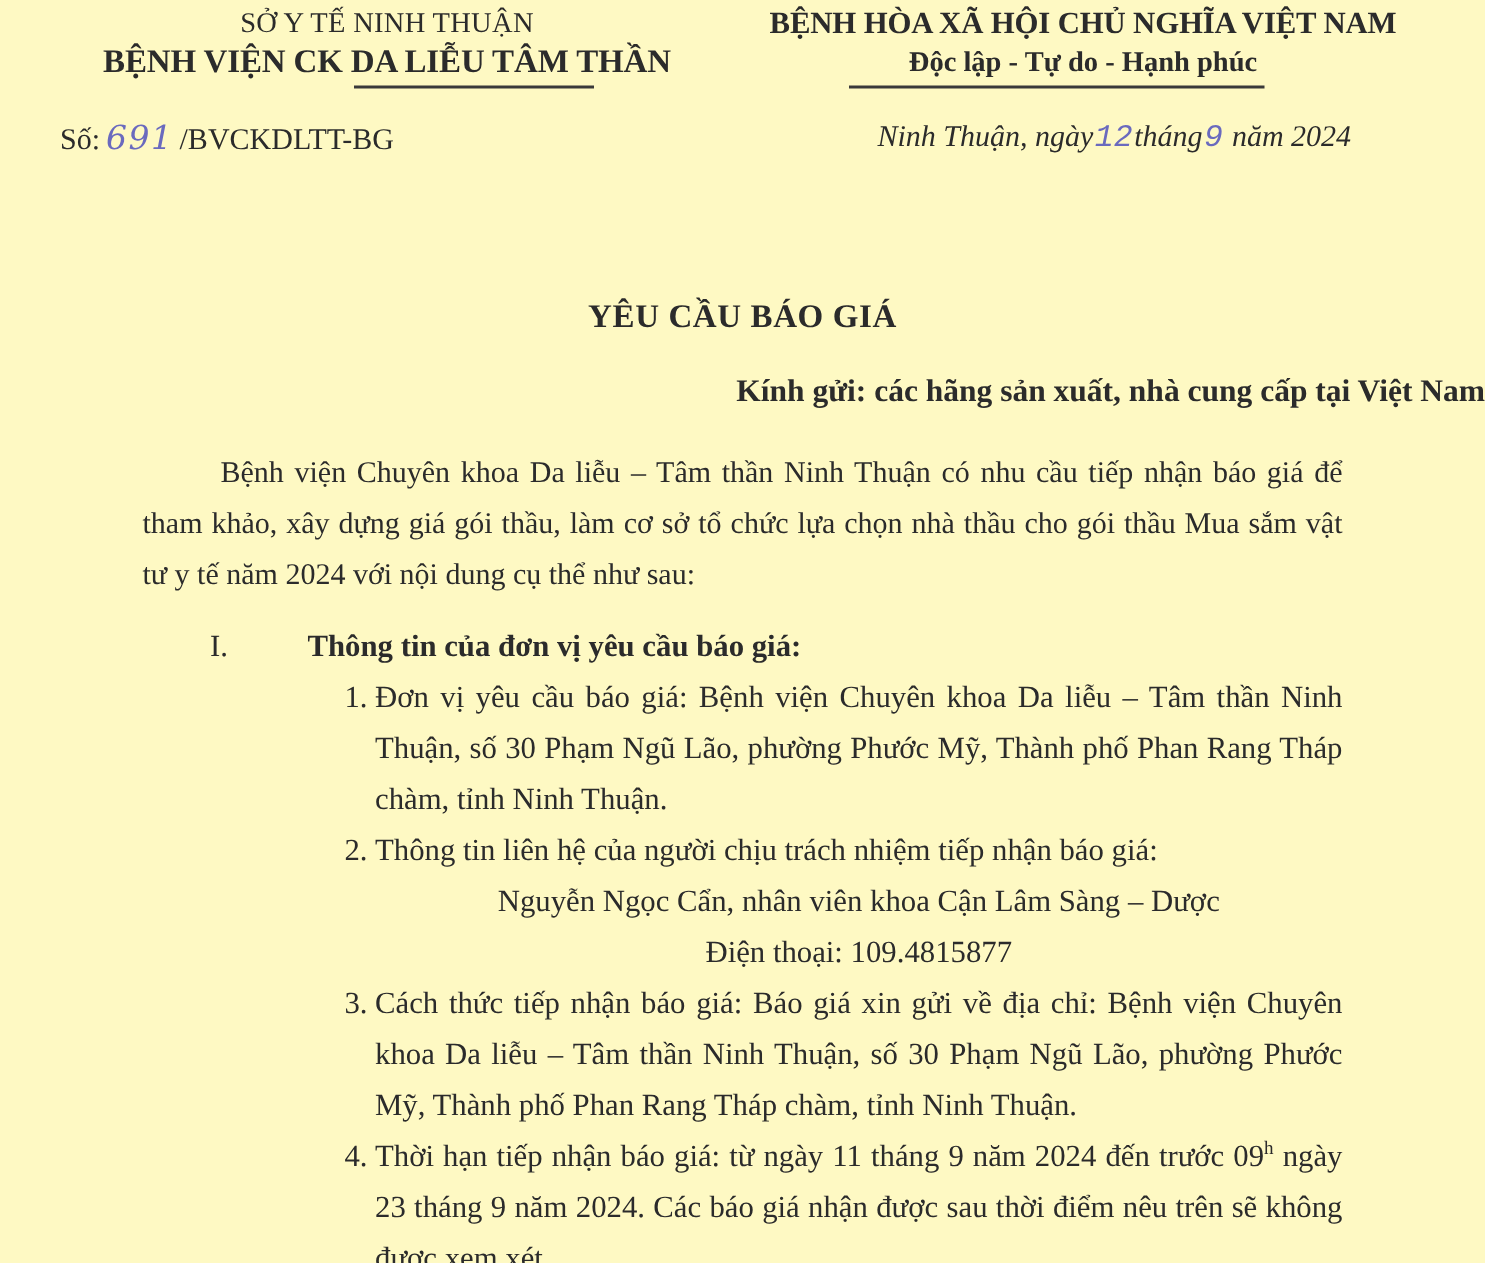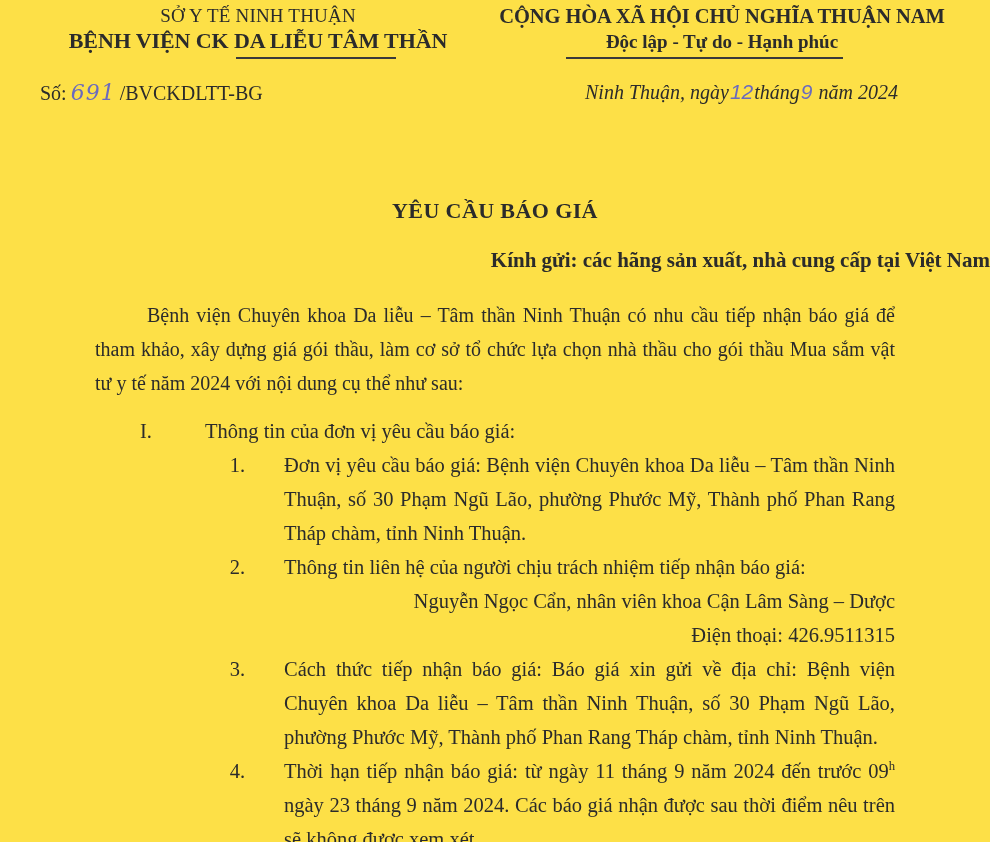--- a/index.html
+++ b/index.html
@@ -14,21 +14,21 @@
     font-family: "Liberation Serif", "DejaVu Serif", serif;
     color: #2b2b2b;
     overflow: hidden;
     -webkit-font-smoothing: antialiased;
   }
 
   .page {
     position: relative;
     width: 990px;
     height: 842px;
-    background: #fde047;
+    background: #fef9c3;
   }
 
   
   .header {
     position: absolute;
     top: 0;
     left: 0;
     width: 990px;
     height: 120px;
   }
@@ -102,21 +102,21 @@
 
   .date-line {
     position: absolute;
     left: 585px;
     top: 80px;
     font-size: 20px;
     font-style: italic;
     white-space: nowrap;
   }
   .ink-date {
-    font-family: Liberation Sans, sans-serif;
+    font-family: Liberation Mono, monospace;
     color: #6a6abe;
     font-style: italic;
     font-size: 21px;
     padding: 0 1px;
   }
 
   
   .doc-title {
     position: absolute;
     top: 198px;
@@ -166,21 +166,21 @@
     position: absolute;
     left: 45px;
     top: 0;
     font-size: 20.5px;
   }
   .sec-title {
     position: absolute;
     left: 110px;
     top: 0;
     font-size: 20.5px;
-    font-weight: normal;
+    font-weight: bold;
   }
 
   .olist {
     margin: 0;
     padding: 0;
     list-style: none;
   }
   .olist li {
     position: relative;
     padding-left: 155px;
@@ -191,25 +191,24 @@
   .olist li .marker {
     position: absolute;
     left: 122px;
     top: 0;
     width: 28px;
     text-align: right;
     font-size: 20.5px;
   }
   .olist li .txt {
     display: block;
-    margin-left: 34px;
   }
   .subline {
     display: block;
-    text-align: right;
+    text-align: center;
   }
   sup {
     font-size: 0.62em;
     vertical-align: super;
     line-height: 0;
   }
 </style>
 </head>
 <body>
 
@@ -217,21 +216,21 @@
 
   <div class="header">
 
     <div class="hdr-left">
       <div class="org-line1">SỞ Y TẾ NINH THUẬN</div>
       <div class="org-line2">BỆNH VIỆN CK DA LIỄU TÂM THẦN</div>
       <div class="rule rule-left"></div>
     </div>
 
     <div class="hdr-right">
-      <div class="nation-line1">CỘNG HÒA XÃ HỘI CHỦ NGHĨA THUẬN NAM</div>
+      <div class="nation-line1">BỆNH HÒA XÃ HỘI CHỦ NGHĨA VIỆT NAM</div>
       <div class="nation-line2">Độc lập - Tự do - Hạnh phúc</div>
       <div class="rule rule-right"></div>
     </div>
 
     <div class="so-line">
       <span>Số:</span><span class="ink">691</span><span>/BVCKDLTT-BG</span>
     </div>
 
     <div class="date-line">
       <span>Ninh Thuận, ngày</span><span class="ink-date">12</span><span>tháng</span><span class="ink-date">9</span>&nbsp;<span>năm 2024</span>
@@ -256,21 +255,21 @@
 
         <li>
           <span class="marker">1.</span>
           <span class="txt">Đơn vị yêu cầu báo giá: Bệnh viện Chuyên khoa Da liễu – Tâm thần Ninh Thuận, số 30 Phạm Ngũ Lão, phường Phước Mỹ, Thành phố Phan Rang Tháp chàm, tỉnh Ninh Thuận.</span>
         </li>
 
         <li>
           <span class="marker">2.</span>
           <span class="txt">Thông tin liên hệ của người chịu trách nhiệm tiếp nhận báo giá:</span>
           <span class="subline">Nguyễn Ngọc Cẩn, nhân viên khoa Cận Lâm Sàng – Dược</span>
-          <span class="subline">Điện thoại: 426.9511315</span>
+          <span class="subline">Điện thoại: 109.4815877</span>
         </li>
 
         <li>
           <span class="marker">3.</span>
           <span class="txt">Cách thức tiếp nhận báo giá: Báo giá xin gửi về địa chỉ: Bệnh viện Chuyên khoa Da liễu – Tâm thần Ninh Thuận, số 30 Phạm Ngũ Lão, phường Phước Mỹ, Thành phố Phan Rang Tháp chàm, tỉnh Ninh Thuận.</span>
         </li>
 
         <li>
           <span class="marker">4.</span>
           <span class="txt"><span>Thời hạn tiếp nhận báo giá: từ ngày 11 tháng 9 năm 2024 đến trước 09</span><sup>h</sup><span> ngày 23 tháng 9 năm 2024. Các báo giá nhận được sau thời điểm nêu trên sẽ không được xem xét.</span></span>

